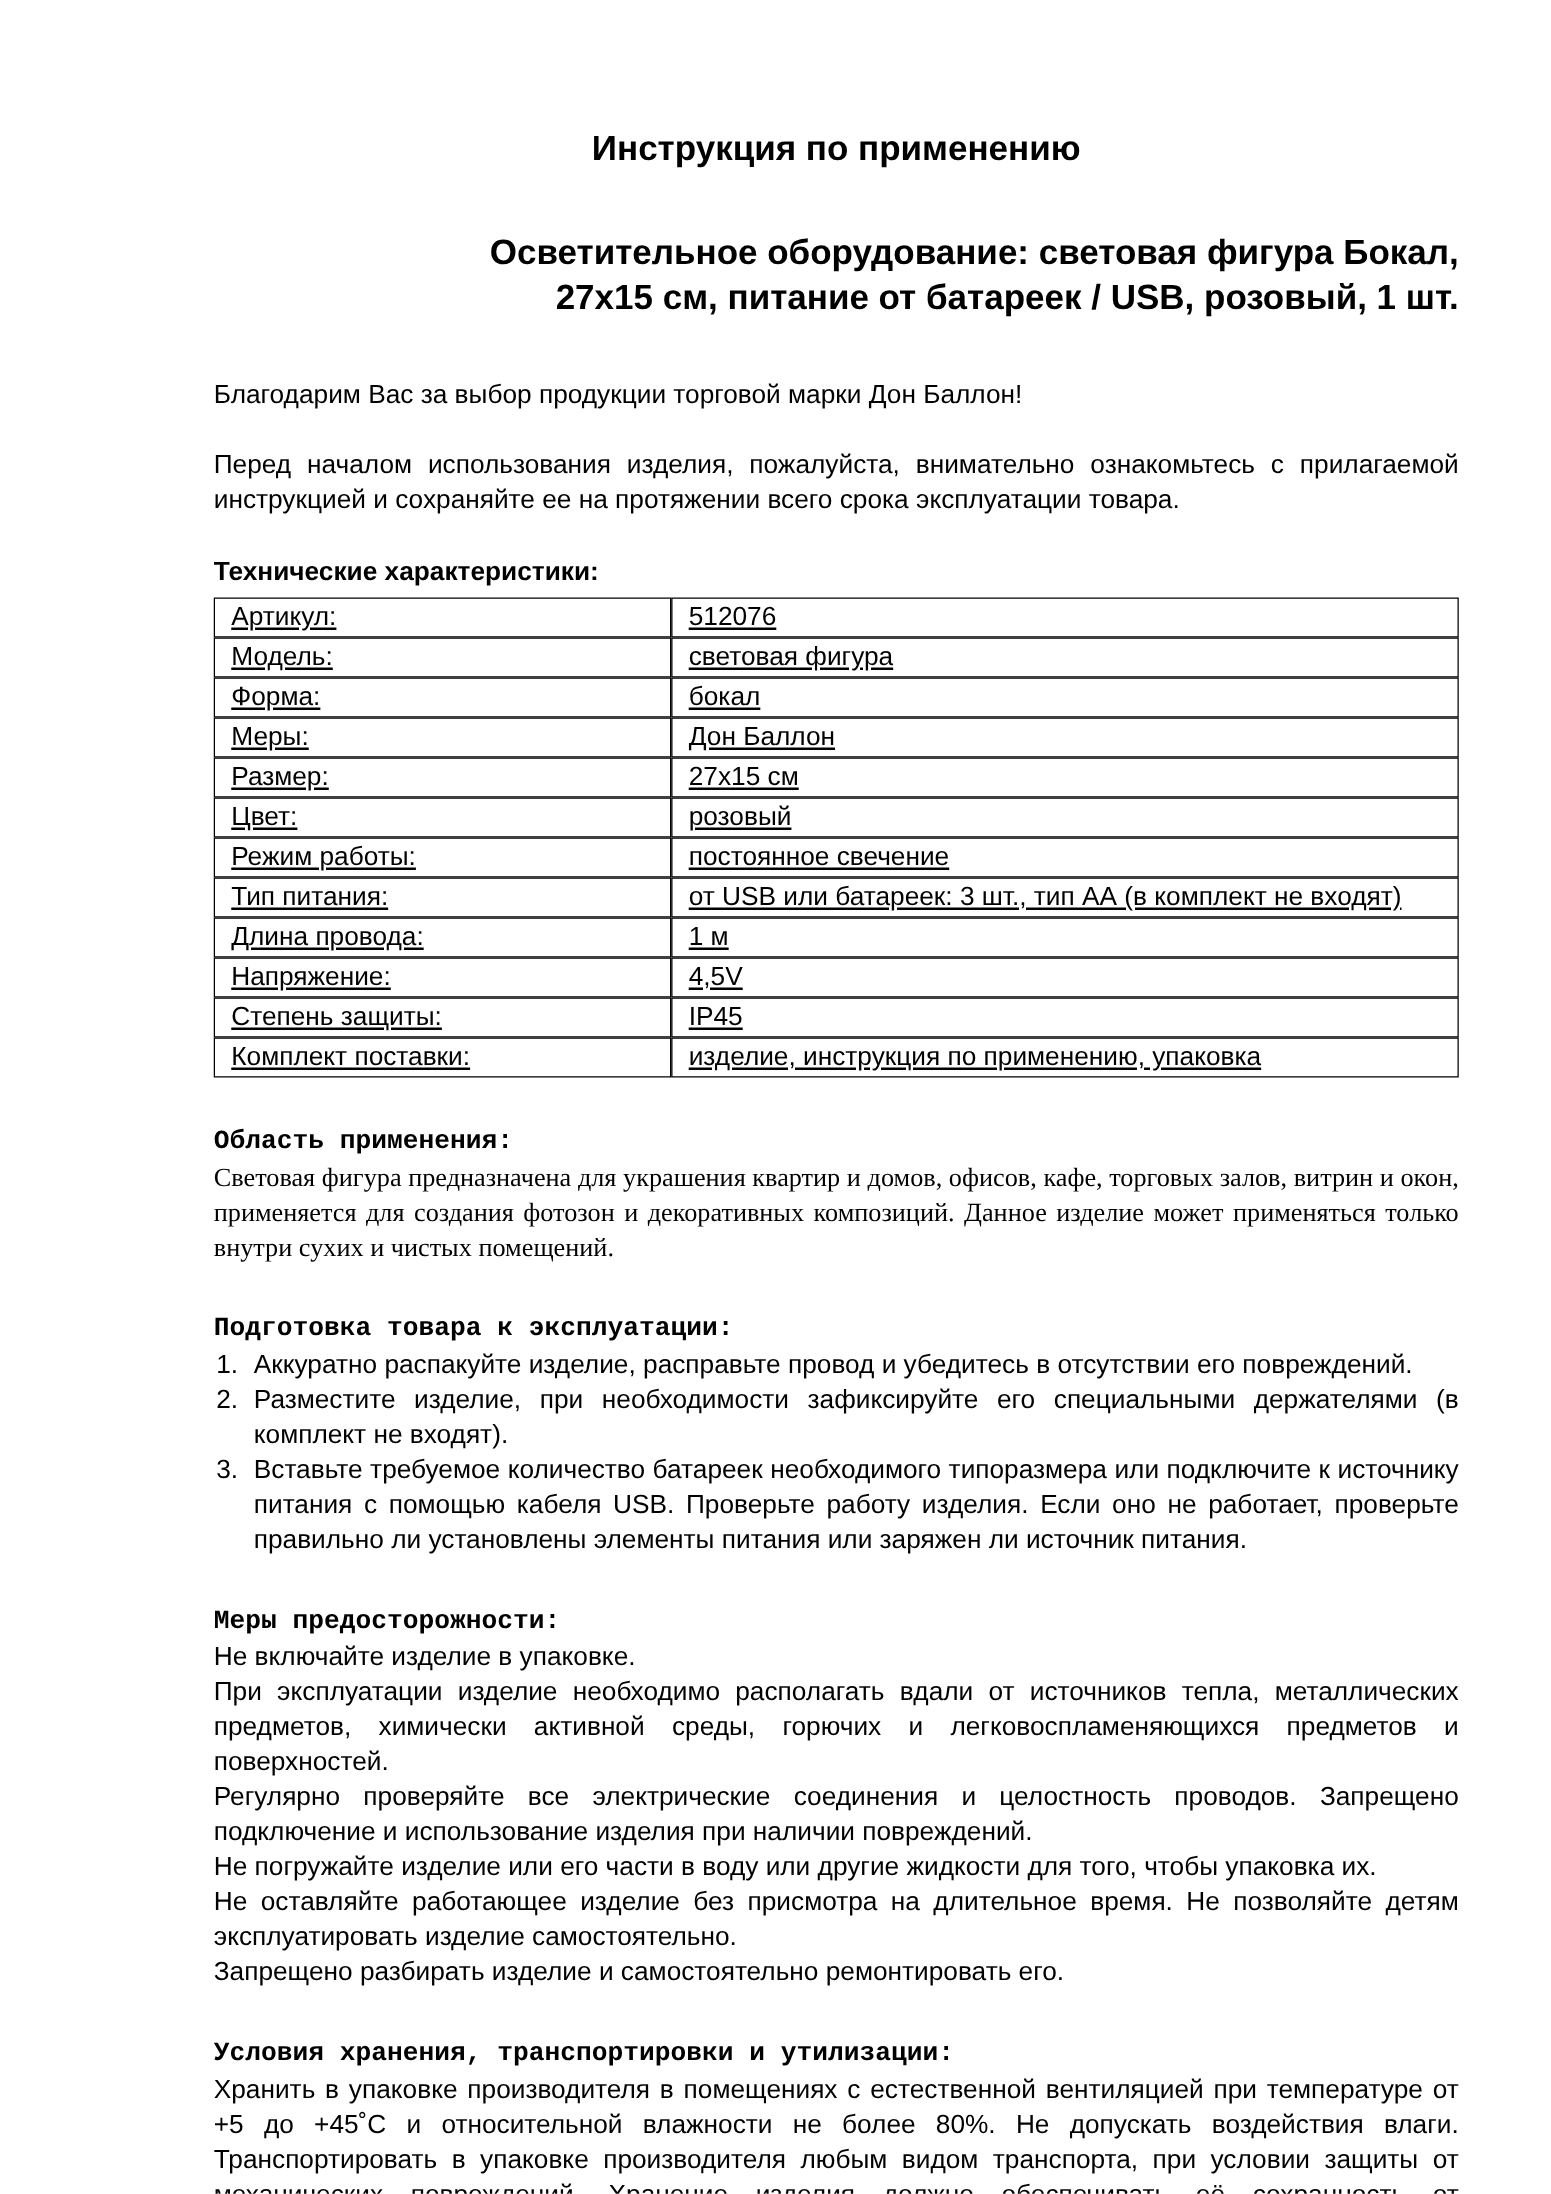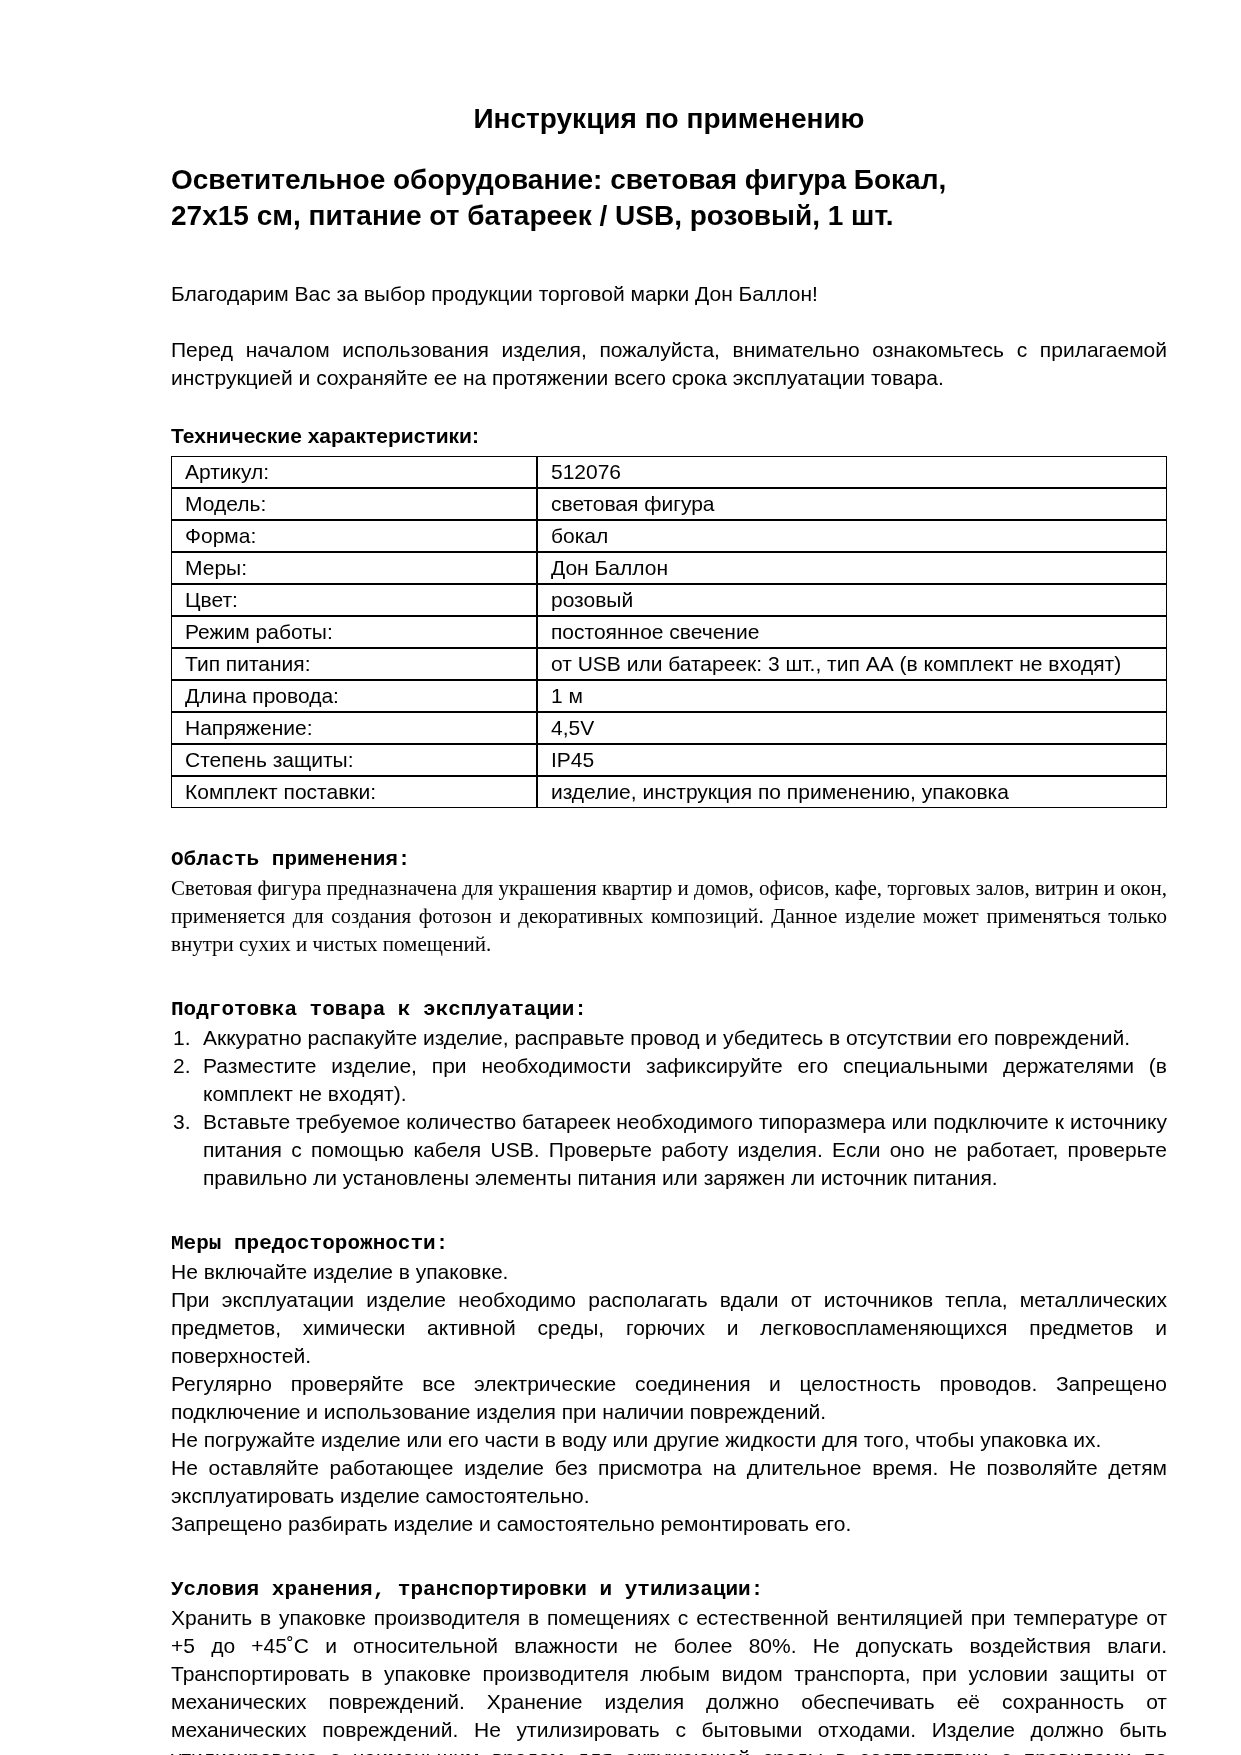--- a/index.html
+++ b/index.html
@@ -22,25 +22,25 @@
     height: 1755px;
     padding: 102px 52px 40px 171px;
   }
   .doc-title {
     font-size: 28px;
     line-height: 34px;
     font-weight: bold;
     text-align: center;
   }
   .product-title {
-    margin-top: 26px;
+    margin-top: 48px;
     font-size: 28px;
     line-height: 36px;
     font-weight: bold;
-    text-align: left;
+    text-align: right;
   }
   .intro-1 { margin-top: 46px; }
   .intro-2 { margin-top: 28px; text-align: justify; }
   .specs-heading {
     margin-top: 30px;
     font-weight: bold;
   }
   table.specs {
     width: 100%;
     margin-top: 6px;
@@ -50,20 +50,21 @@
   }
   table.specs td {
     border: 1px solid #000000;
     padding: 1px 13px 2px 13px;
     height: 27px;
     vertical-align: middle;
     font-size: 21px;
     line-height: 25px;
     overflow: hidden;
     white-space: nowrap;
+    text-decoration: underline;
   }
   td.col-label { width: 36%; }
   td.col-value { width: 64%; }
   .section-heading {
     margin-top: 38px;
     font-weight: bold;
     font-family: Liberation Mono, monospace;
   }
   .para {
     text-align: justify;
@@ -108,20 +109,24 @@
         <td class="col-label">Модель:</td>
         <td class="col-value">световая фигура</td>
       </tr>
       <tr>
         <td class="col-label">Форма:</td>
         <td class="col-value">бокал</td>
       </tr>
       <tr>
         <td class="col-label">Меры:</td>
         <td class="col-value">Дон Баллон</td>
+      </tr>
+      <tr>
+        <td class="col-label">Размер:</td>
+        <td class="col-value">27х15 см</td>
       </tr>
       <tr>
         <td class="col-label">Цвет:</td>
         <td class="col-value">розовый</td>
       </tr>
       <tr>
         <td class="col-label">Режим работы:</td>
         <td class="col-value">постоянное свечение</td>
       </tr>
       <tr>

